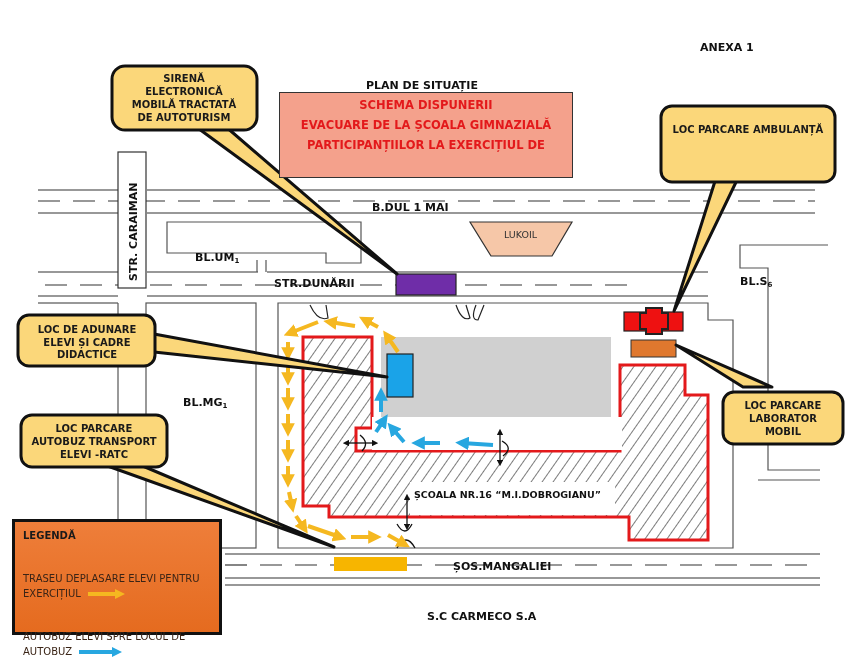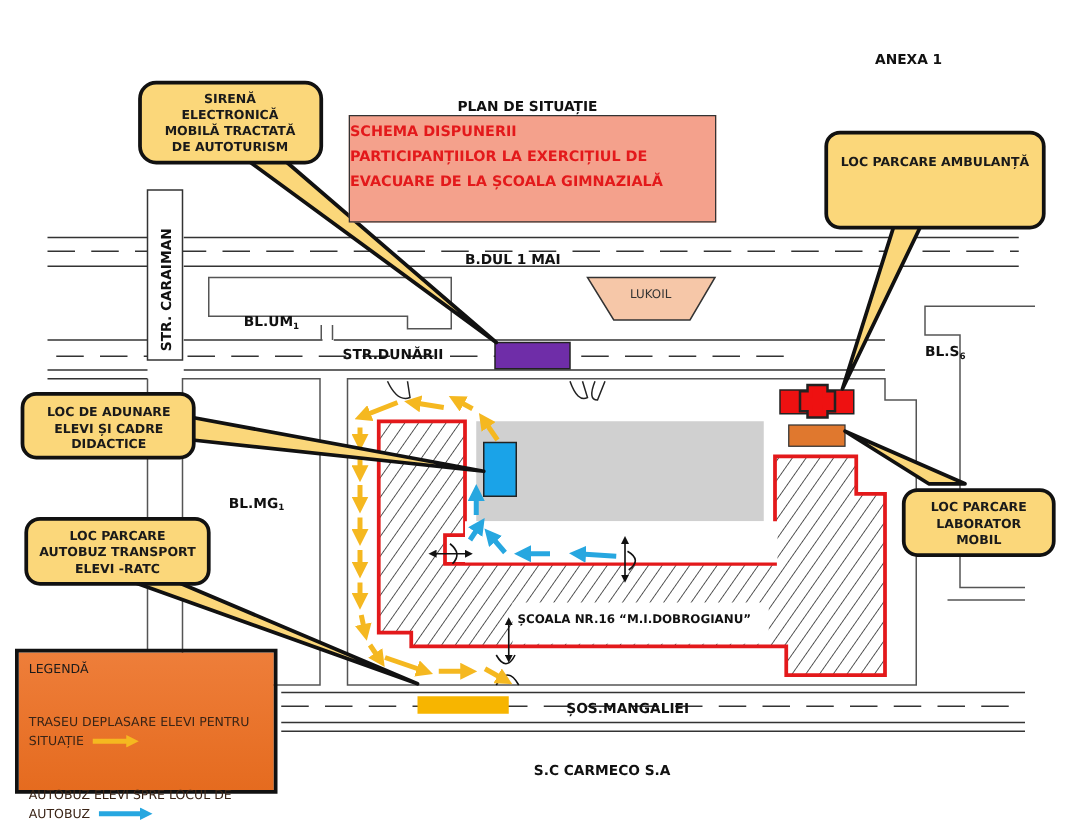--- a/index.html
+++ b/index.html
@@ -4,24 +4,24 @@
 <style>
   html,body{margin:0;padding:0;background:#fff;}
   body{width:855px;height:661px;position:relative;overflow:hidden;font-family:"DejaVu Sans",sans-serif;}
   svg{position:absolute;left:0;top:0;}
   .lbl{font-family:"DejaVu Sans",sans-serif;font-weight:bold;fill:#111;}
   .road{stroke:#333;stroke-width:1.2;fill:none;}
   .dash{stroke:#333;stroke-width:1.2;fill:none;stroke-dasharray:22 13;}
   .bldg{stroke:#555;stroke-width:1.2;fill:none;}
   .callout-text{font-family:"DejaVu Sans",sans-serif;font-weight:bold;font-size:10px;fill:#1a1a1a;}
   .legend{position:absolute;left:12px;top:519px;width:210px;height:116px;background:linear-gradient(#ee7e3a,#e56b1f);border:3px solid #111;box-sizing:border-box;padding:6px 8px;color:#3a2416;font-size:10px;line-height:15px;}
-  .legend .title{font-weight:normal;color:#1a1a1a;margin-bottom:8px;}
+  .legend .title{font-weight:bold;color:#1a1a1a;margin-bottom:8px;}
   .legend .item{margin-bottom:8px;margin-top:28px;}
   .arrow-inline{display:inline-block;vertical-align:middle;margin-left:4px;}
-  .title-box{position:absolute;left:279px;top:92px;width:294px;height:86px;background:#f4a18c;border:1.5px solid #333;box-sizing:border-box;text-align:left;color:#e3191b;font-weight:bold;font-size:11.5px;line-height:20px;padding-top:2px;}
+  .title-box{position:absolute;left:279px;top:92px;width:294px;height:86px;background:#f4a18c;border:1.5px solid #333;box-sizing:border-box;text-align:center;color:#e3191b;font-weight:bold;font-size:11.5px;line-height:20px;padding-top:2px;}
 </style>
 </head>
 <body>
 
 <svg width="855" height="661" viewBox="0 0 855 661">
   <defs>
     <pattern id="hatch" patternUnits="userSpaceOnUse" width="9" height="9" patternTransform="rotate(35)">
       <line x1="0" y1="0" x2="0" y2="9" stroke="#222" stroke-width="1.2"></line>
     </pattern>
     <marker id="ay" viewBox="0 0 10 10" refX="5" refY="5" markerWidth="3.4" markerHeight="3.4" orient="auto">
@@ -186,29 +186,29 @@
     <text class="callout-text" text-anchor="middle" x="783" y="435">MOBIL</text>
   </g>
 
   <text class="lbl" font-size="11" x="700" y="51">ANEXA 1</text>
   <text class="lbl" font-size="11" x="366" y="89">PLAN DE SITUAȚIE</text>
   <text class="lbl" font-size="11" x="427" y="620">S.C CARMECO S.A</text>
 </svg>
 
 <div class="title-box">
   <div>SCHEMA DISPUNERII</div>
+  <div>EVACUARE DE LA ȘCOALA GIMNAZIALĂ</div>
   <div>PARTICIPANȚIILOR LA EXERCIȚIUL DE</div>
-  <div>EVACUARE DE LA ȘCOALA GIMNAZIALĂ</div>
 </div>
 
 <div class="legend">
   <div class="title">LEGENDĂ</div>
   <div class="item">
     <span>TRASEU DEPLASARE ELEVI PENTRU</span><br>
-    <span>SITUAȚIE</span>
+    <span>EXERCIȚIUL</span>
     <svg class="arrow-inline" width="38" height="10" style="position:static">
         <line x1="0" y1="5" x2="28" y2="5" stroke="#f5b820" stroke-width="4"></line>
         <path d="M27,0 L37,5 L27,10 z" fill="#f5b820"></path>
       </svg>
   </div>
   <div class="item">
     <span>AUTOBUZ ELEVI SPRE LOCUL DE</span><br>
     <span>AUTOBUZ</span>
     <svg class="arrow-inline" width="44" height="10" style="position:static">
         <line x1="0" y1="5" x2="34" y2="5" stroke="#27a7e0" stroke-width="4"></line>

